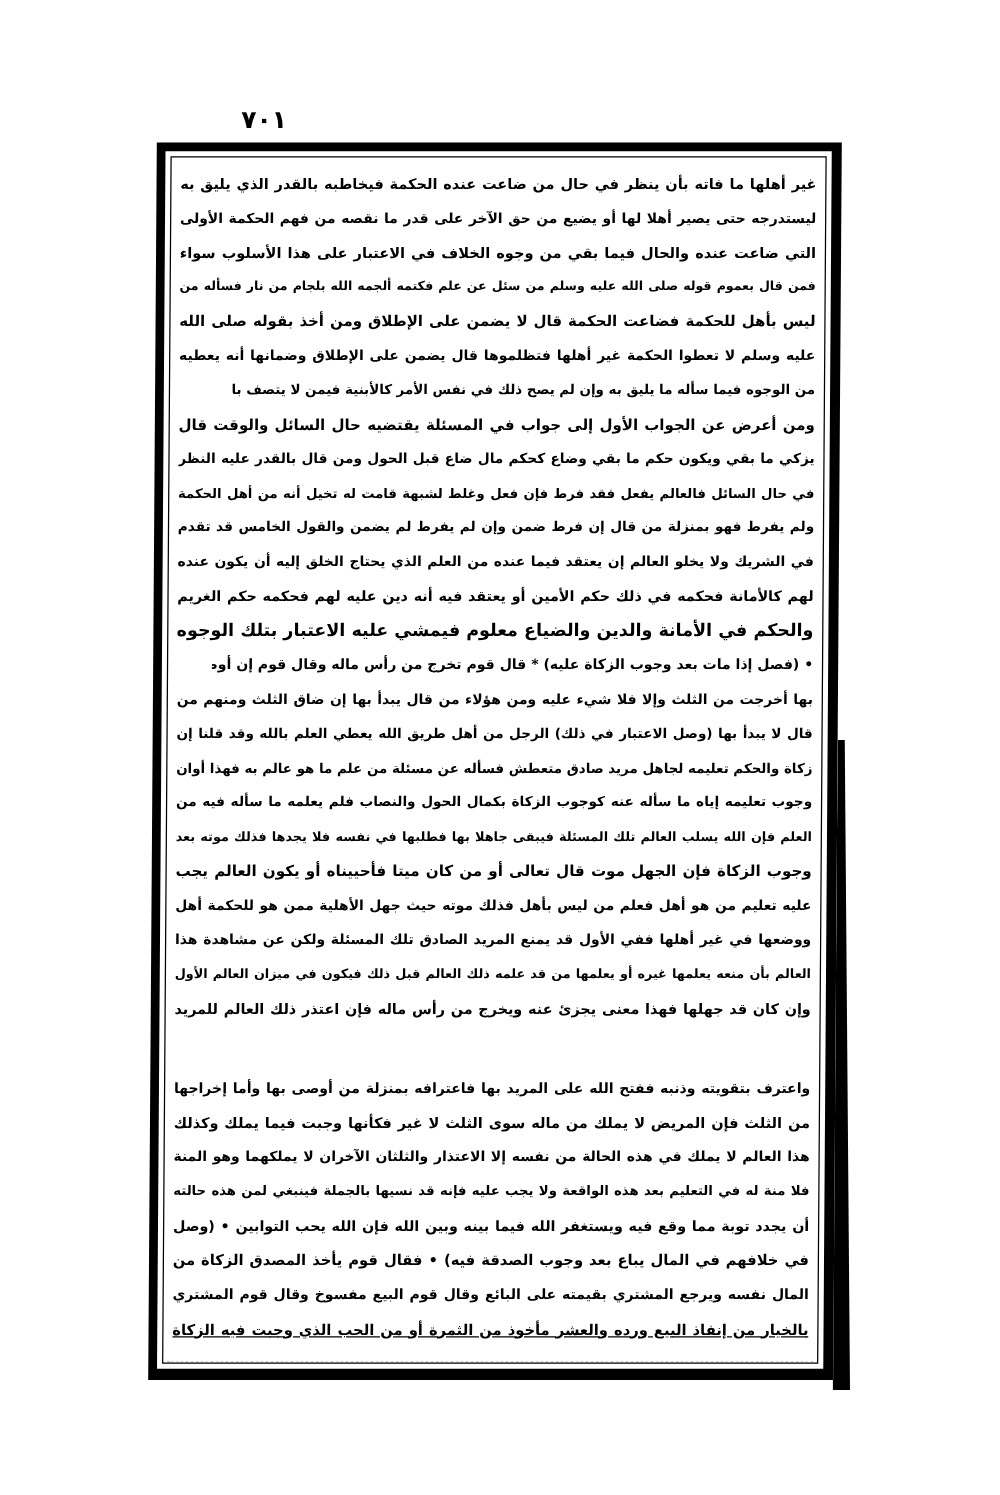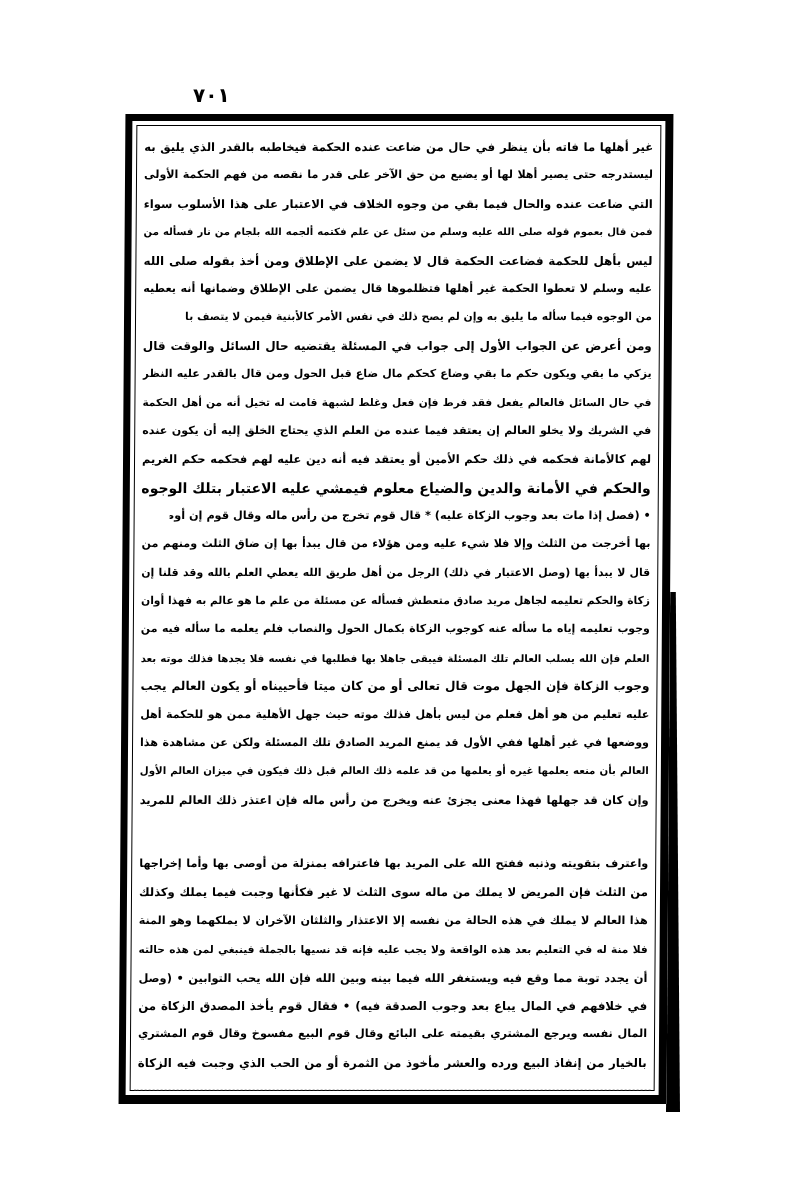--- a/index.html
+++ b/index.html
@@ -100,20 +100,21 @@
       <div class="line" style="font-size: 11.6164px;">غير أهلها ما فاته بأن ينظر في حال من ضاعت عنده الحكمة فيخاطبه بالقدر الذي يليق به</div>
       <div class="line" style="font-size: 11.0994px;">ليستدرجه حتى يصير أهلا لها أو يضيع من حق الآخر على قدر ما نقصه من فهم الحكمة الأولى</div>
       <div class="line" style="font-size: 11.6483px;">التي ضاعت عنده والحال فيما بقي من وجوه الخلاف في الاعتبار على هذا الأسلوب سواء</div>
       <div class="line" style="font-size: 10.0473px;">فمن قال بعموم قوله صلى الله عليه وسلم من سئل عن علم فكتمه ألجمه الله بلجام من نار فسأله من</div>
       <div class="line" style="font-size: 11.9436px;">ليس بأهل للحكمة فضاعت الحكمة قال لا يضمن على الإطلاق ومن أخذ بقوله صلى الله</div>
       <div class="line" style="font-size: 11.1725px;">عليه وسلم لا تعطوا الحكمة غير أهلها فتظلموها قال يضمن على الإطلاق وضمانها أنه يعطيه</div>
       <div class="line" style="font-size: 10.7341px; margin-left: 42px;">من الوجوه فيما سأله ما يليق به وإن لم يصح ذلك في نفس الأمر كالأبنية فيمن لا يتصف بالتمييز</div>
       <div class="line" style="font-size: 11.9943px;">ومن أعرض عن الجواب الأول إلى جواب في المسئلة يقتضيه حال السائل والوقت قال</div>
       <div class="line" style="font-size: 10.9702px;">يزكي ما بقي ويكون حكم ما بقي وضاع كحكم مال ضاع قبل الحول ومن قال بالقدر عليه النظر</div>
       <div class="line" style="font-size: 10.5603px;">في حال السائل فالعالم يفعل فقد فرط فإن فعل وغلط لشبهة قامت له تخيل أنه من أهل الحكمة</div>
+      <div class="line" style="font-size: 10.8997px;">ولم يفرط فهو بمنزلة من قال إن فرط ضمن وإن لم يفرط لم يضمن والقول الخامس قد تقدم</div>
       <div class="line" style="font-size: 11.0994px;">في الشريك ولا يخلو العالم إن يعتقد فيما عنده من العلم الذي يحتاج الخلق إليه أن يكون عنده</div>
       <div class="line" style="font-size: 11.4439px;">لهم كالأمانة فحكمه في ذلك حكم الأمين أو يعتقد فيه أنه دين عليه لهم فحكمه حكم الغريم</div>
       <div class="line" style="font-size: 14px;">والحكم في الأمانة والدين والضياع معلوم فيمشي عليه الاعتبار بتلك الوجوه والله أعلم</div>
       <div class="line" style="font-size: 11.2466px; margin-left: 28px;">• (فصل إذا مات بعد وجوب الزكاة عليه) * قال قوم تخرج من رأس ماله وقال قوم إن أوصى</div>
       <div class="line" style="font-size: 11.1139px;">بها أخرجت من الثلث وإلا فلا شيء عليه ومن هؤلاء من قال يبدأ بها إن ضاق الثلث ومنهم من</div>
       <div class="line" style="font-size: 10.8717px;">قال لا يبدأ بها (وصل الاعتبار في ذلك) الرجل من أهل طريق الله يعطي العلم بالله وقد قلنا إن</div>
       <div class="line" style="font-size: 10.7205px;">زكاة والحكم تعليمه لجاهل مريد صادق متعطش فسأله عن مسئلة من علم ما هو عالم به فهذا أوان</div>
       <div class="line" style="font-size: 10.9278px;">وجوب تعليمه إياه ما سأله عنه كوجوب الزكاة بكمال الحول والنصاب فلم يعلمه ما سأله فيه من</div>
       <div class="line" style="font-size: 10.2415px;">العلم فإن الله يسلب العالم تلك المسئلة فيبقى جاهلا بها فطلبها في نفسه فلا يجدها فذلك موته بعد</div>
       <div class="line" style="font-size: 12.0969px;">وجوب الزكاة فإن الجهل موت قال تعالى أو من كان ميتا فأحييناه أو يكون العالم يجب</div>
@@ -121,16 +122,16 @@
       <div class="line" style="font-size: 11.1432px;">ووضعها في غير أهلها ففي الأول قد يمنع المريد الصادق تلك المسئلة ولكن عن مشاهدة هذا</div>
       <div class="line" style="font-size: 10.2168px;">العالم بأن منعه يعلمها غيره أو يعلمها من قد علمه ذلك العالم قبل ذلك فيكون في ميزان العالم الأول</div>
       <div class="line" style="font-size: 11.4904px;">وإن كان قد جهلها فهذا معنى يجزئ عنه ويخرج من رأس ماله فإن اعتذر ذلك العالم للمريد</div>
       <div class="line" style="font-size: 11.2169px; margin-top: 36px;">واعترف بتقويته وذنبه ففتح الله على المريد بها فاعترافه بمنزلة من أوصى بها وأما إخراجها</div>
       <div class="line" style="font-size: 11.6164px;">من الثلث فإن المريض لا يملك من ماله سوى الثلث لا غير فكأنها وجبت فيما يملك وكذلك</div>
       <div class="line" style="font-size: 11.1578px;">هذا العالم لا يملك في هذه الحالة من نفسه إلا الاعتذار والثلثان الآخران لا يملكهما وهو المنة</div>
       <div class="line" style="font-size: 10.5867px;">فلا منة له في التعليم بعد هذه الواقعة ولا يجب عليه فإنه قد نسيها بالجملة فينبغي لمن هذه حالته</div>
       <div class="line" style="font-size: 11.4131px;">أن يجدد توبة مما وقع فيه ويستغفر الله فيما بينه وبين الله فإن الله يحب التوابين • (وصل</div>
       <div class="line" style="font-size: 11.7777px;">في خلافهم في المال يباع بعد وجوب الصدقة فيه) • فقال قوم يأخذ المصدق الزكاة من</div>
       <div class="line" style="font-size: 11.2169px;">المال نفسه ويرجع المشتري بقيمته على البائع وقال قوم البيع مفسوخ وقال قوم المشتري</div>
-      <div class="line" style="font-size: 11.7941px;">بالخيار من إنفاذ البيع ورده والعشر مأخوذ من الثمرة أو من الحب الذي وجبت فيه الزكاة</div>
+      <div class="line" style="font-size: 11.7941px; text-decoration: underline;">بالخيار من إنفاذ البيع ورده والعشر مأخوذ من الثمرة أو من الحب الذي وجبت فيه الزكاة</div>
     </div>
   <div class="dots"></div>
 </div>
 
 </body></html>

